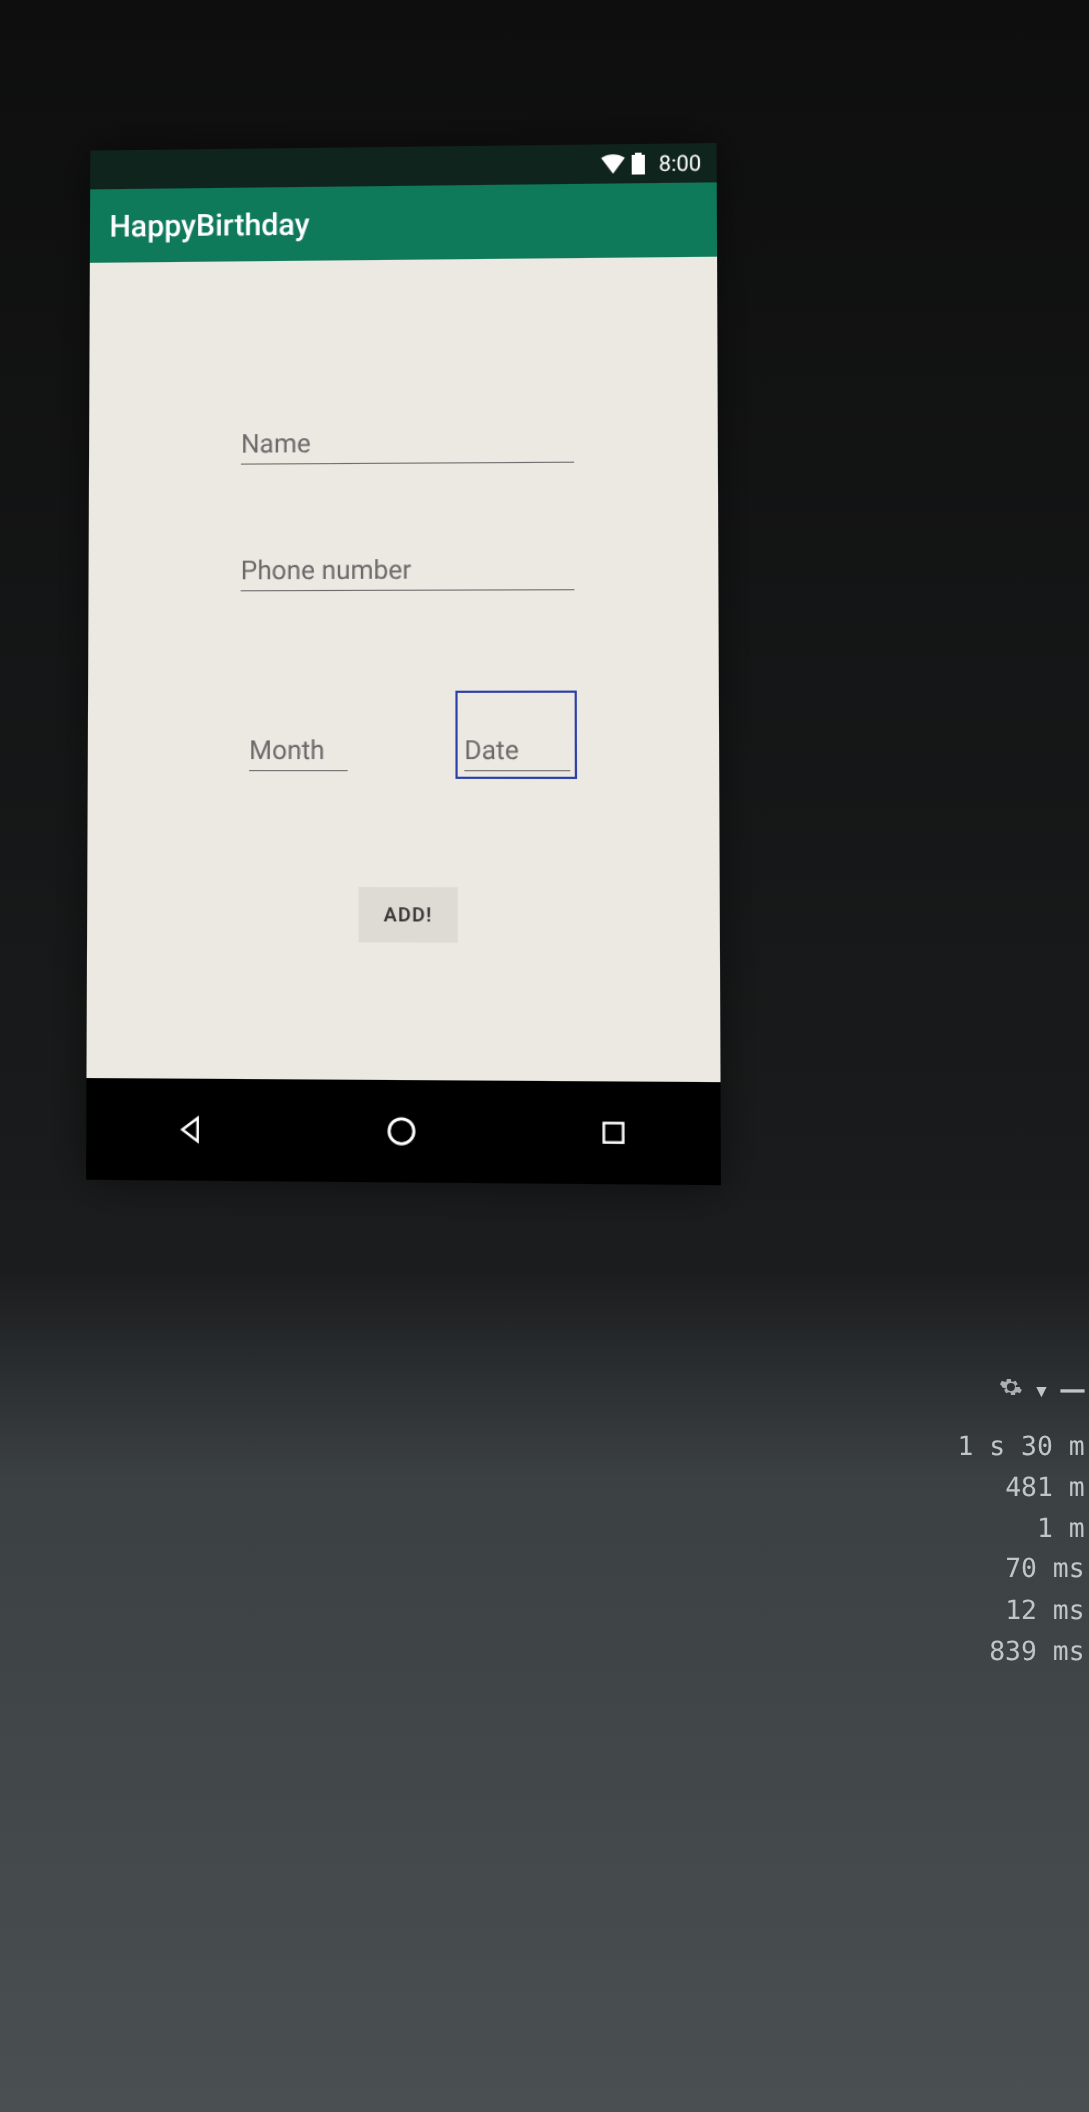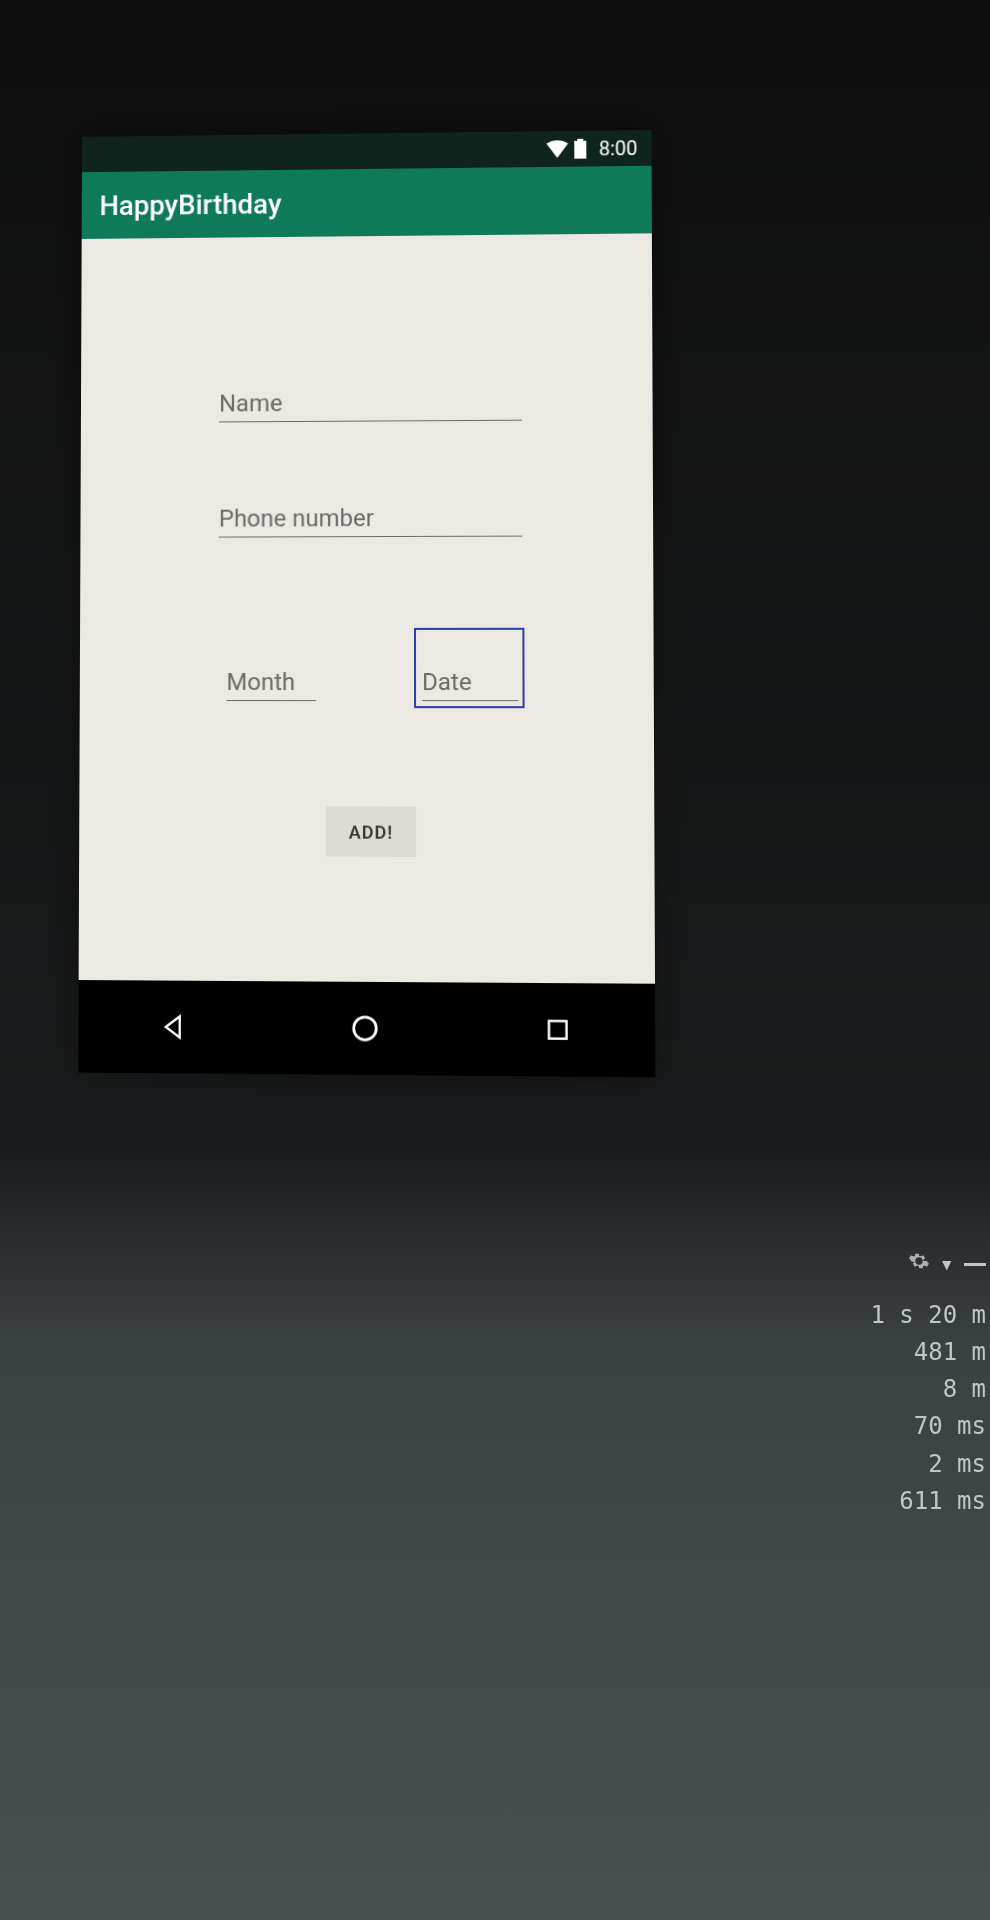--- a/index.html
+++ b/index.html
@@ -139,19 +139,19 @@
 <div class="log-panel">
   <div class="log-head">
     <span class="gear">
       <svg width="22" height="22" viewBox="0 0 24 24" fill="#bfc6c9">
           <path d="M12 8a4 4 0 1 0 0 8 4 4 0 0 0 0-8zm9 4a7 7 0 0 1-.1 1.2l2 1.6-2 3.4-2.4-1a7 7 0 0 1-2 .1l-.4 2.6h-4l-.4-2.6a7 7 0 0 1-2-.1l-2.4 1-2-3.4 2-1.6A7 7 0 0 1 3 12a7 7 0 0 1 .1-1.2l-2-1.6 2-3.4 2.4 1a7 7 0 0 1 2-.1L7.9 4h4l.4 2.6a7 7 0 0 1 2 .1l2.4-1 2 3.4-2 1.6c.1.4.1.8.1 1.3z"></path>
         </svg>
     </span>
     <span>▾</span>
     <span class="dash"></span>
   </div>
-  <div class="row">1 s 20 m</div>
+  <div class="row">1 s 30 m</div>
   <div class="row">481 m</div>
-  <div class="row">8 m</div>
+  <div class="row">1 m</div>
   <div class="row">70 ms</div>
-  <div class="row">2 ms</div>
-  <div class="row">611 ms</div>
+  <div class="row">12 ms</div>
+  <div class="row">839 ms</div>
 </div>
 
 </body></html>

